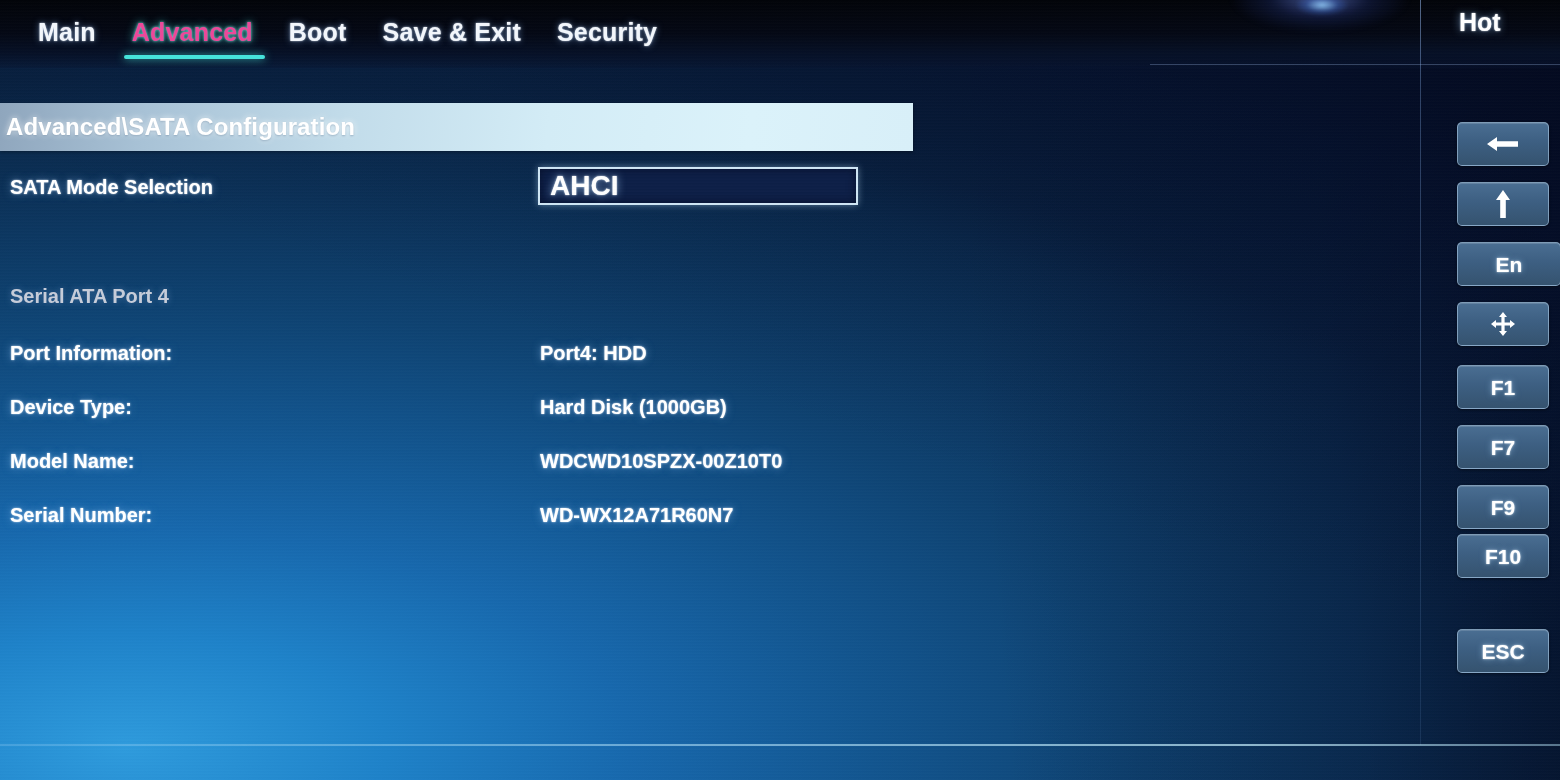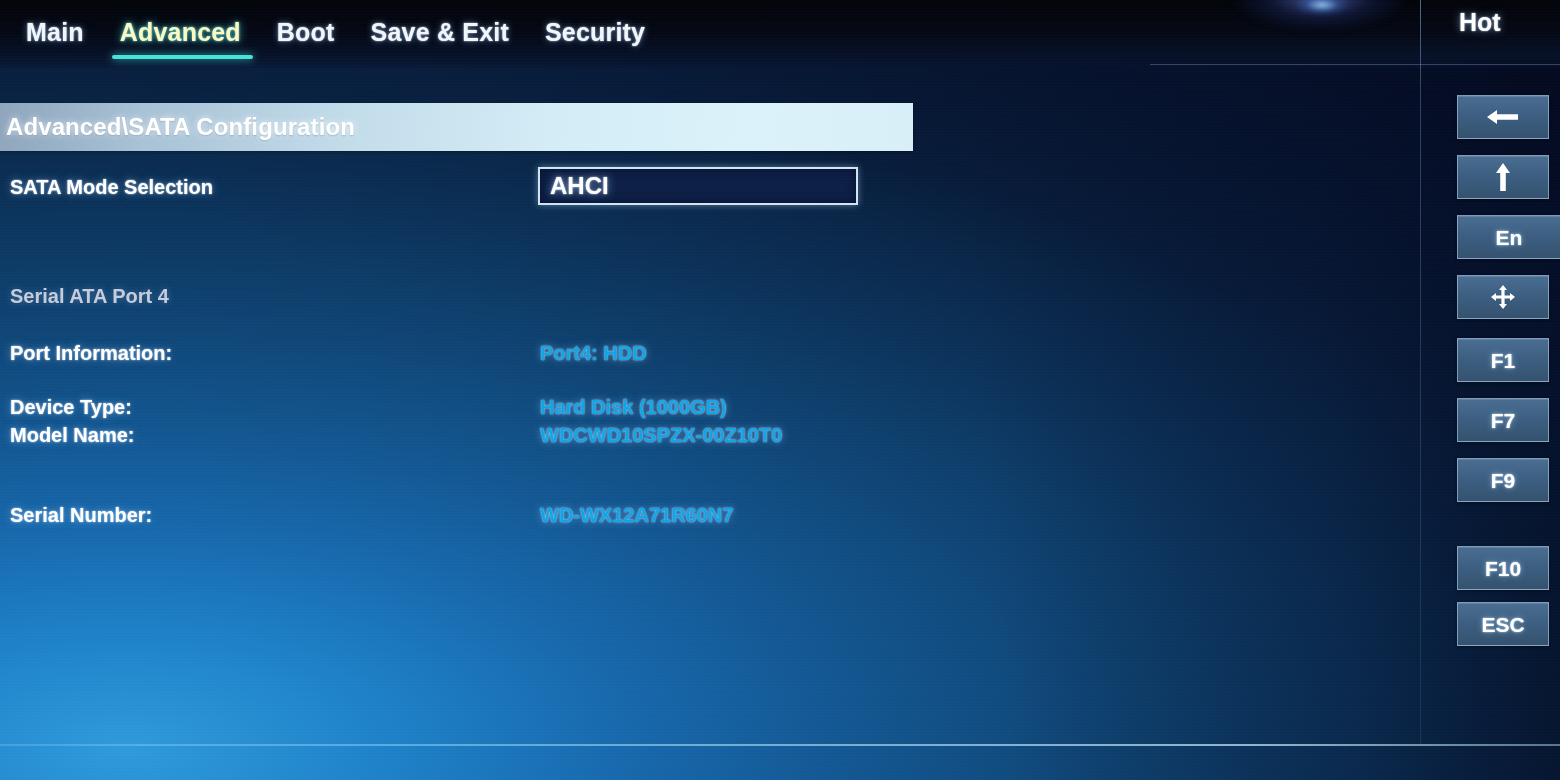--- a/index.html
+++ b/index.html
@@ -54,34 +54,34 @@
     position:absolute; inset:0;
     background-image:repeating-linear-gradient(0deg, rgba(255,255,255,0.018) 0px, rgba(255,255,255,0.018) 1px, rgba(0,0,0,0.018) 2px, rgba(0,0,0,0.018) 3px);
     opacity:.55;
     pointer-events:none;
   }
 
   
   #menubar {
     position:absolute; left:0; top:0; width:100%; height:68px;
     display:flex; align-items:center;
-    padding-left:8px; gap:0;
+    padding-left:20px; gap:0;
     z-index:6;
   }
   .menu-tab {
     position:relative;
     font-size:25px; font-weight:bold;
     color:#f2f6fb;
     padding:6px 18px 10px 18px;
     letter-spacing:.2px;
     text-shadow:0 0 7px rgba(140,190,255,.55), 0 0 2px rgba(255,255,255,.8);
     white-space:nowrap;
     cursor:pointer;
   }
-  .menu-tab.active { color:#fef9c3; text-shadow:0 0 10px rgba(70,227,218,.75), 0 0 3px rgba(160,255,250,.85); }
+  .menu-tab.active { color:#ec4899; text-shadow:0 0 10px rgba(70,227,218,.75), 0 0 3px rgba(160,255,250,.85); }
   .menu-tab.active::after {
     content:""; position:absolute; left:10px; right:6px; bottom:-2px; height:4px;
     background:#46e3da; border-radius:2px;
     box-shadow:0 0 8px rgba(70,227,218,.85);
   }
 
   
   #hairline-top {
     position:absolute; left:1150px; top:64px; width:410px; height:1px;
     background:rgba(160,190,235,.30);
@@ -123,21 +123,21 @@
     position:absolute; left:0; width:1420px;
     display:flex; align-items:center;
   }
   .row-label {
     width:540px; padding-left:10px;
     font-size:20px; font-weight:bold; color:#ffffff;
     text-shadow:0 0 8px rgba(150,200,255,.55), 0 0 2px rgba(255,255,255,.85);
     white-space:nowrap;
   }
   .row-value {
-    font-size:20px; font-weight:bold; color:#0ea5e9;
+    font-size:20px; font-weight:bold; color:#ffffff;
     text-shadow:0 0 8px rgba(150,200,255,.55), 0 0 2px rgba(255,255,255,.85);
     white-space:nowrap;
   }
 
   
   .section-head {
     position:absolute; left:0; width:700px;
     padding-left:10px;
     font-size:20px; font-weight:bold;
     color:#c6ccd9;
@@ -150,44 +150,45 @@
     position:absolute; left:538px; top:167px;
     width:320px; height:38px;
     background:#0d1f47;
     border:2px solid #cfe6f5;
     box-shadow:0 0 7px rgba(190,225,250,.45), inset 0 0 10px rgba(5,14,40,.9);
     display:flex; align-items:center;
     padding-left:10px;
     cursor:pointer;
   }
   #sata-mode-value {
-    font-size:24px; font-weight:bold; color:#ffffff;
+    font-size:28px; font-weight:bold; color:#ffffff;
     text-shadow:0 0 8px rgba(170,215,255,.7), 0 0 2px rgba(255,255,255,.9);
   }
 
   
   #hotkey-rail {
     position:absolute; left:1421px; top:0; width:139px; height:684px;
     z-index:5; overflow:hidden;
   }
   #hotkey-title {
     position:absolute; left:38px; top:8px;
     font-size:25px; font-weight:bold; color:#ffffff;
     text-shadow:0 0 8px rgba(150,200,255,.6), 0 0 2px rgba(255,255,255,.85);
     white-space:nowrap;
   }
   .hotkey-btn {
     position:absolute; left:36px;
     width:92px; height:44px;
     background:linear-gradient(180deg, #4a6e92 0%, #3d5f82 45%, #35536f 100%);
     border:1px solid rgba(185,215,240,.55);
-    border-radius:0;
+    border-radius:5px;
     display:flex; align-items:center; justify-content:center;
     box-shadow:0 1px 3px rgba(0,0,0,.45), inset 0 1px 0 rgba(255,255,255,.14);
     cursor:pointer;
+    margin-top:27px;
   }
   .hotkey-btn.wide { width:104px; }
   .hotkey-glyph {
     font-size:21px; font-weight:bold; color:#ffffff; line-height:1;
     text-shadow:0 0 6px rgba(170,215,255,.55), 0 0 2px rgba(255,255,255,.8);
     white-space:nowrap;
   }
   svg.hk { display:block; }
 </style>
 </head>
@@ -228,21 +229,21 @@
     <div class="row" style="top:338px; height:30px;">
       <div class="row-label">Port Information:</div>
       <div class="row-value">Port4: HDD</div>
     </div>
 
     <div class="row" style="top:392px; height:30px;">
       <div class="row-label">Device Type:</div>
       <div class="row-value">Hard Disk (1000GB)</div>
     </div>
 
-    <div class="row" style="top:420px; height:30px;">
+    <div class="row" style="top:446px; height:30px;">
       <div class="row-label">Model Name:</div>
       <div class="row-value">WDCWD10SPZX-00Z10T0</div>
     </div>
 
     <div class="row" style="top:500px; height:30px;">
       <div class="row-label">Serial Number:</div>
       <div class="row-value">WD-WX12A71R60N7</div>
     </div>
 
   </div>
@@ -287,21 +288,21 @@
     </div>
 
     <div class="hotkey-btn" style="top:398px;">
       <span class="hotkey-glyph">F7</span>
     </div>
 
     <div class="hotkey-btn" style="top:458px;">
       <span class="hotkey-glyph">F9</span>
     </div>
 
-    <div class="hotkey-btn" style="top:546px;">
+    <div class="hotkey-btn" style="top:507px;">
       <span class="hotkey-glyph">F10</span>
     </div>
 
     <div class="hotkey-btn" style="top:602px;">
       <span class="hotkey-glyph">ESC</span>
     </div>
   </div>
 
   <div id="bg-noise"></div>
 </div>

